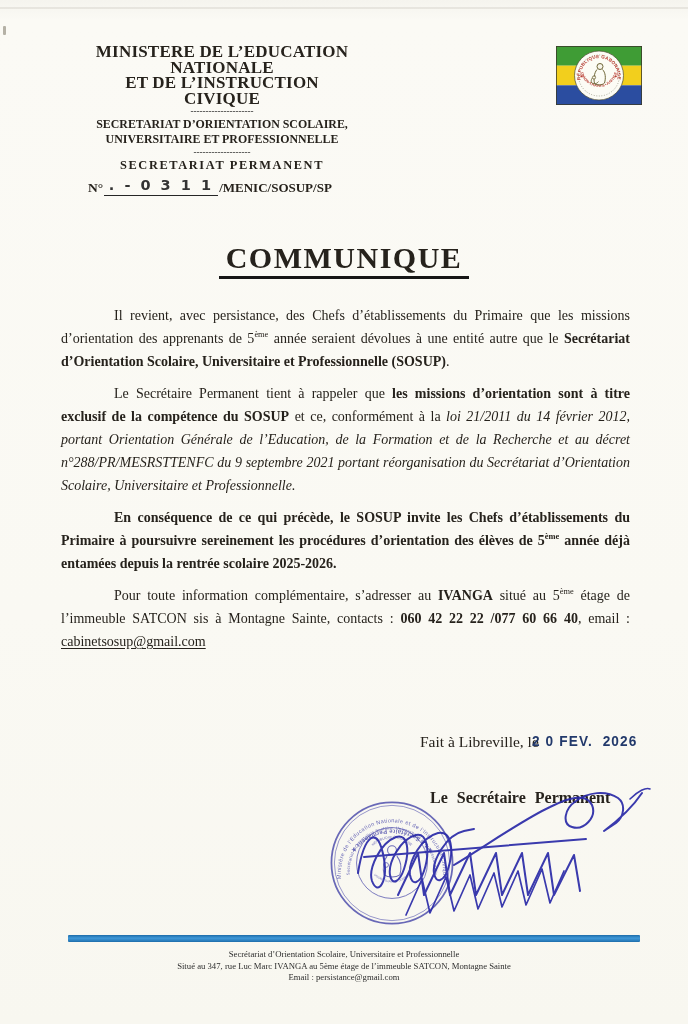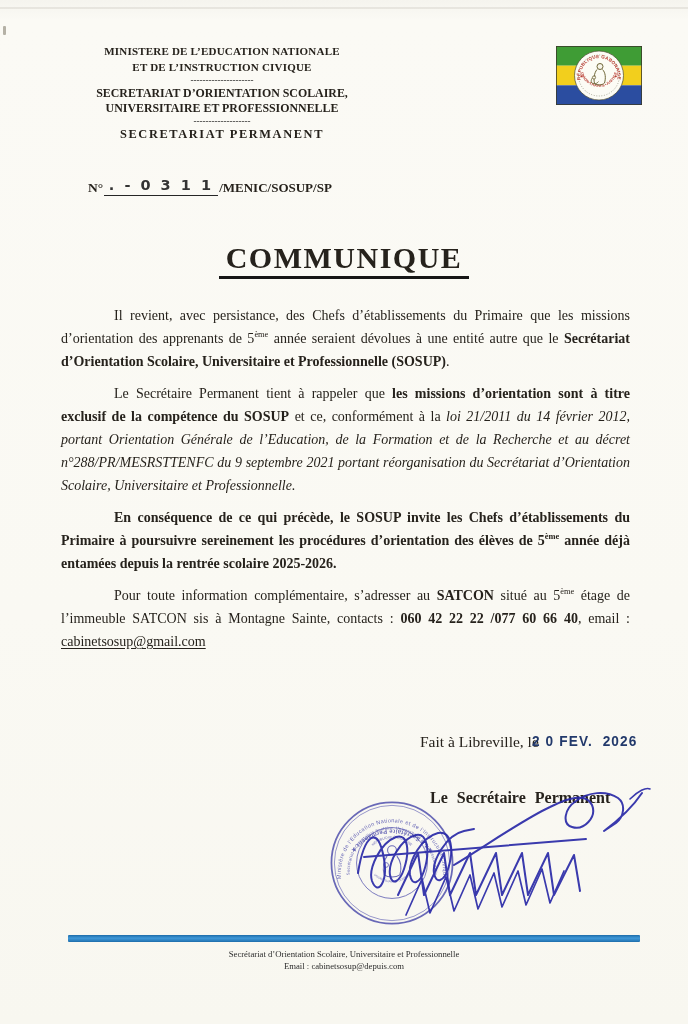--- a/index.html
+++ b/index.html
@@ -6,21 +6,21 @@
   .page{
     position:relative;width:688px;height:1024px;margin:0 auto;overflow:hidden;
     background:linear-gradient(180deg,#f5f4ee 0%,#fbfaf5 2%,#faf9f3 60%,#f8f7f0 100%);
     font-family:"Liberation Serif","DejaVu Serif",serif;color:#26221c;
   }
   .scan-top{position:absolute;top:7px;left:0;width:100%;height:2px;background:rgba(150,145,128,.16);}
   .scan-mark{position:absolute;top:26px;left:3px;width:3px;height:9px;background:rgba(95,88,70,.45);border-radius:1px;}
 
   
   .header-left{position:absolute;top:44px;left:86px;width:272px;text-align:center;font-weight:bold;}
-  .min-line{font-size:11px;line-height:15.5px;letter-spacing:.2px;}
+  .min-line{font-size:17px;line-height:15.5px;letter-spacing:.2px;}
   .sep{font-size:9px;line-height:11px;color:#2a2a2a;font-weight:bold;}
   .dept-line{font-size:11.9px;line-height:15px;}
   .office{font-size:12.4px;letter-spacing:1.6px;margin-top:0;}
 
   .nat-emblem{position:absolute;top:46px;right:46px;width:86px;height:59px;}
 
   
   .ref{position:absolute;top:177px;left:88px;font-weight:bold;display:flex;align-items:flex-end;}
   .ref-prefix{font-size:13.5px;}
   .ref-line{display:inline-block;width:114px;border-bottom:1.6px solid #262626;text-align:center;margin:0 1px;}
@@ -107,21 +107,21 @@
   </div>
 
   <div class="title-wrap">
     <span class="doc-title">COMMUNIQUE</span>
   </div>
 
   <div class="body">
     <p><span>Il revient, avec persistance, des Chefs d’établissements du Primaire que les missions d’orientation des apprenants de 5</span><sup>ème</sup><span> année seraient dévolues à une entité autre que le </span><span class="b">Secrétariat d’Orientation Scolaire, Universitaire et Professionnelle (SOSUP)</span><span>.</span></p>
     <p><span>Le Secrétaire Permanent tient à rappeler que </span><span class="b">les missions d’orientation sont à titre exclusif de la compétence du SOSUP</span><span> et ce, conformément à la </span><span class="i">loi 21/2011 du 14 février 2012, portant Orientation Générale de l’Education, de la Formation et de la Recherche et au décret n°288/PR/MESRSTTENFC du 9 septembre 2021 portant réorganisation du Secrétariat d’Orientation Scolaire, Universitaire et Professionnelle.</span></p>
     <p class="b"><span>En conséquence de ce qui précède, le SOSUP invite les Chefs d’établissements du Primaire à poursuivre sereinement les procédures d’orientation des élèves de 5</span><sup>ème</sup><span> année déjà entamées depuis la rentrée scolaire 2025-2026.</span></p>
-    <p><span>Pour toute information complémentaire, s’adresser au </span><span class="b">SATCON</span><span> situé au 5</span><sup>ème</sup><span> étage de l’immeuble SATCON sis à Montagne Sainte, contacts : </span><span class="b">060 42 22 22 /077 60 66 40</span><span>, email : </span><span class="email">cabinetsosup@gmail.com</span></p>
+    <p><span>Pour toute information complémentaire, s’adresser au </span><span class="b">IVANGA</span><span> situé au 5</span><sup>ème</sup><span> étage de l’immeuble SATCON sis à Montagne Sainte, contacts : </span><span class="b">060 42 22 22 /077 60 66 40</span><span>, email : </span><span class="email">cabinetsosup@gmail.com</span></p>
   </div>
 
   <div class="dateline">
     <span>Fait à Libreville, le</span><span class="date-stamp">2 0 FEV.  2026</span>
   </div>
 
   <div class="sig-block">
     <div class="sig-role">Le Secrétaire Permanent</div>
 
     <svg class="seal" viewBox="0 0 130 130">
@@ -170,15 +170,16 @@
         <path d="M72 138 L88 102 L96 136 L112 100 L120 134 L136 98 L144 132 L160 96 L168 130 L184 94 L192 128 L208 92 L216 126 L230 94" stroke-width="1.7"></path>
         <path d="M296 22 C304 14 312 10 316 12" stroke-width="1.6"></path>
       </g>
     </svg>
 
   </div>
 
   <div class="footer-rule"></div>
   <div class="footer-text">
     <div>Secrétariat d’Orientation Scolaire, Universitaire et Professionnelle</div>
-    <div>Email : cabinetsosup@depuis.com</div>
+    <div>Situé au 347, rue Luc Marc IVANGA au 5ème étage de l’immeuble SATCON, Montagne Sainte</div>
+    <div>Email : persistance@gmail.com</div>
   </div>
 </div>
 
 </body></html>

